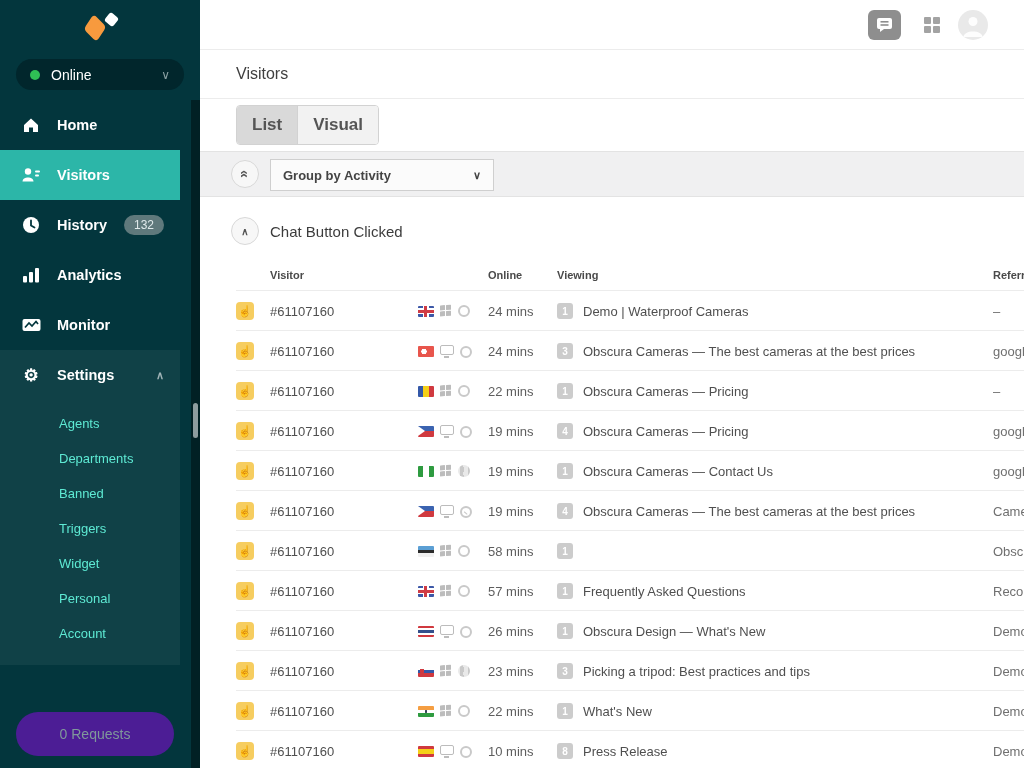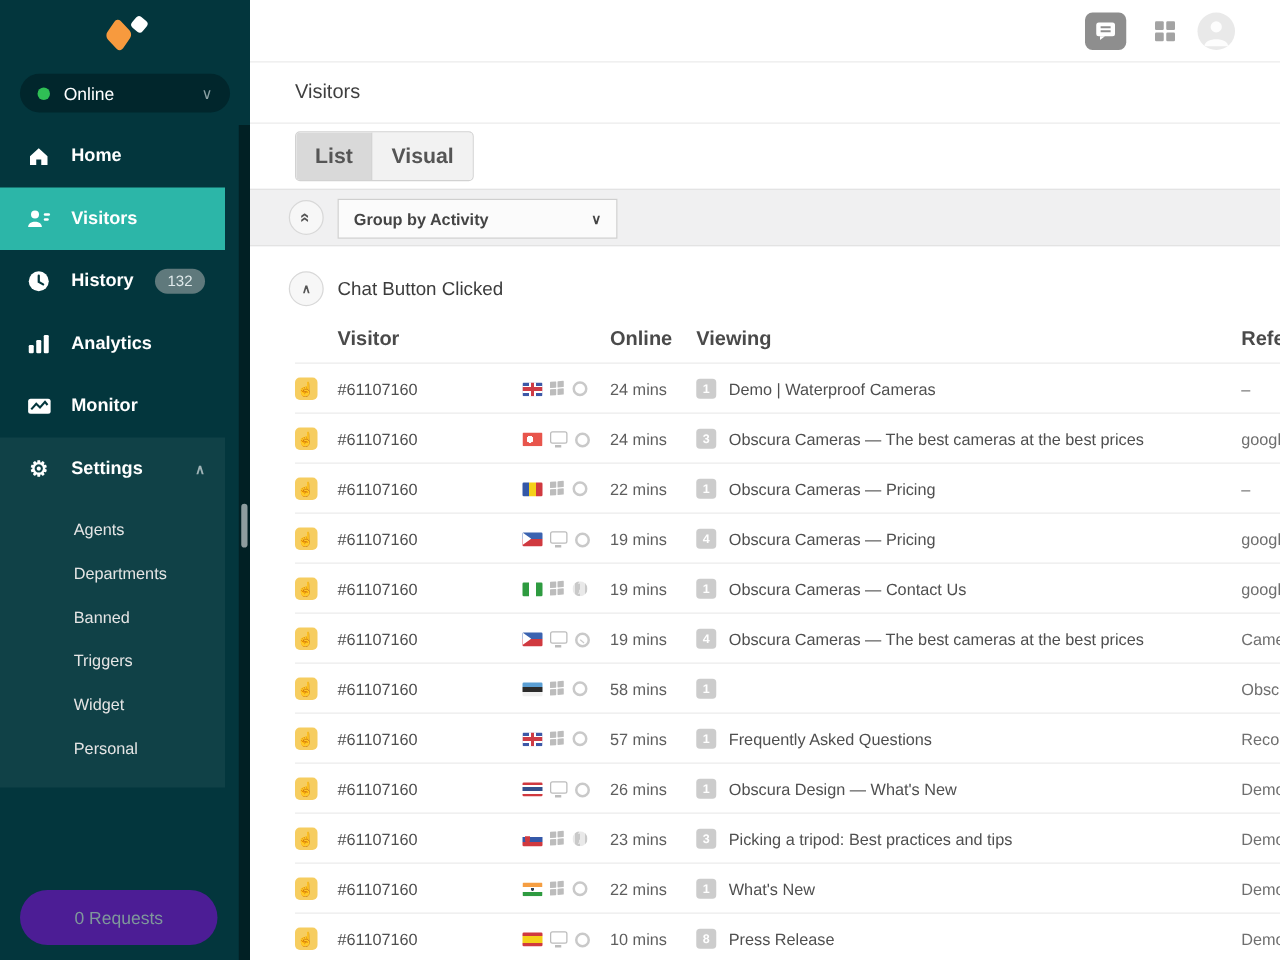--- a/index.html
+++ b/index.html
@@ -17,21 +17,21 @@
   .status-label { color:#fff; font-size:14px; }
   .status-chevron { margin-left:auto; color:#8aa0a3; font-size:12px; }
   .nav { position:absolute; top:100px; left:0; width:180px; }
   .nav-item { height:50px; display:flex; align-items:center; padding:0 16px 0 21px; color:#fff; font-size:14.5px; font-weight:600; cursor:pointer; }
   .nav-item.active { background:#2cb6a8; }
   .nav-icon { width:20px; margin-right:16px; display:flex; justify-content:center; align-items:center; }
   .nav-badge { margin-left:auto; background:#5f797c; color:#e0eaeb; font-size:12px; font-weight:400; padding:3px 10px; border-radius:11px; }
   .nav-chevron { margin-left:auto; color:#9fb3b6; font-size:11px; font-weight:700; }
   .settings-section { background:rgba(255,255,255,0.055); }
   .submenu { padding:6px 0 14px; }
-  .submenu-item { height:35px; line-height:35px; padding-left:59px; color:#e5e5e5; font-size:13px; cursor:pointer; }
+  .submenu-item { height:35px; line-height:35px; padding-left:59px; color:#5eead4; font-size:13px; cursor:pointer; }
   .requests-pill { position:absolute; bottom:12px; left:16px; width:158px; height:44px; background:#4c1d95; border-radius:22px; color:#7f989b; font-size:14px; display:flex; align-items:center; justify-content:center; cursor:pointer;text-align:right; }
   .side-strip { position:absolute; top:100px; right:0; bottom:0; width:9px; background:rgba(0,0,0,0.4); }
   .side-thumb { position:absolute; top:303px; right:2px; width:5px; height:35px; background:#8d9c9e; border-radius:3px; cursor:pointer; }
   .gear-glyph { color:#fff; font-size:17px; line-height:1; }
 
   
   .main { flex:1; position:relative; background:#fff; height:768px; overflow:hidden; }
   .topbar { height:50px; border-bottom:1px solid #ececec; position:relative; }
   .chat-btn { position:absolute; right:123px; top:10px; width:33px; height:30px; background:#8e8e8e; border-radius:6px; display:flex; align-items:center; justify-content:center; cursor:pointer; }
   .grid-btn { position:absolute; right:84px; top:17px; width:16px; height:16px; display:grid; grid-template-columns:7px 7px; grid-template-rows:7px 7px; gap:2px; cursor:pointer; }
@@ -49,21 +49,21 @@
   .dbl-chevron { display:inline-block; transform:rotate(90deg); color:#555; font-size:14px; font-weight:700; }
   .select-box { position:absolute; left:70px; top:7px; width:224px; height:32px; background:#fbfbfb; border:1px solid #cfcfcf; border-radius:0; display:flex; align-items:center; padding:0 12px; font-size:13px; font-weight:700; color:#444; cursor:pointer; }
   .select-chevron { margin-left:auto; color:#444; font-size:11px; font-weight:700; }
 
   .group-header { position:relative; display:flex; align-items:center; height:44px; margin-top:12px; padding-left:70px; font-size:15px; color:#3c3c3c; }
   .group-circle { position:absolute; left:31px; top:8px; }
   .sm-chevron { color:#555; font-size:10px; font-weight:700; }
 
   .table-head { position:relative; height:38px; }
   .table-head::after, .row::after { content:""; position:absolute; left:36px; right:0; bottom:0; height:1px; background:#ececec; }
-  .col { position:absolute; bottom:10px; font-size:16px; font-weight:700; color:#4a4a4a; }
+  .col { position:absolute; bottom:10px; font-size:11px; font-weight:700; color:#4a4a4a; }
   .c-visitor { left:70px; } .c-online { left:288px; } .c-viewing { left:357px; } .c-referrer { left:793px; }
 
   .row { position:relative; height:40px; cursor:pointer; }
   .star { position:absolute; left:36px; top:11px; width:18px; height:18px; background:#f6cd60; border-radius:4px; color:#fff; font-size:11px; display:flex; align-items:center; justify-content:center; }
   .vid { position:absolute; left:70px; top:13px; font-size:13px; color:#4f4f4f; }
   .meta { position:absolute; left:218px; top:14px; display:flex; align-items:center; gap:6px; }
   .online-cell { position:absolute; left:288px; top:13px; font-size:13px; color:#5e5e5e; }
   .views-badge { position:absolute; left:357px; top:12px; width:16px; height:16px; background:#ccc; border-radius:3px; color:#fff; font-size:10px; font-weight:700; display:flex; align-items:center; justify-content:center; }
   .page-cell { position:absolute; left:383px; top:13px; font-size:13px; color:#4f4f4f; white-space:nowrap; }
   .ref-cell { position:absolute; left:793px; top:13px; font-size:13px; color:#6f6f6f; white-space:nowrap; }
@@ -173,20 +173,21 @@
             <span>Settings</span>
             <span class="nav-chevron">∧</span>
           </div>
           <div class="submenu">
             <div class="submenu-item">Agents</div>
             <div class="submenu-item">Departments</div>
             <div class="submenu-item">Banned</div>
             <div class="submenu-item">Triggers</div>
             <div class="submenu-item">Widget</div>
             <div class="submenu-item">Personal</div>
+            <div class="submenu-item">Account</div>
           </div>
         </div>
     </div>
     <div class="requests-pill">
       <span>0 Requests</span>
     </div>
     <div class="side-strip">
       <span class="side-thumb"></span>
     </div>
   </div>

